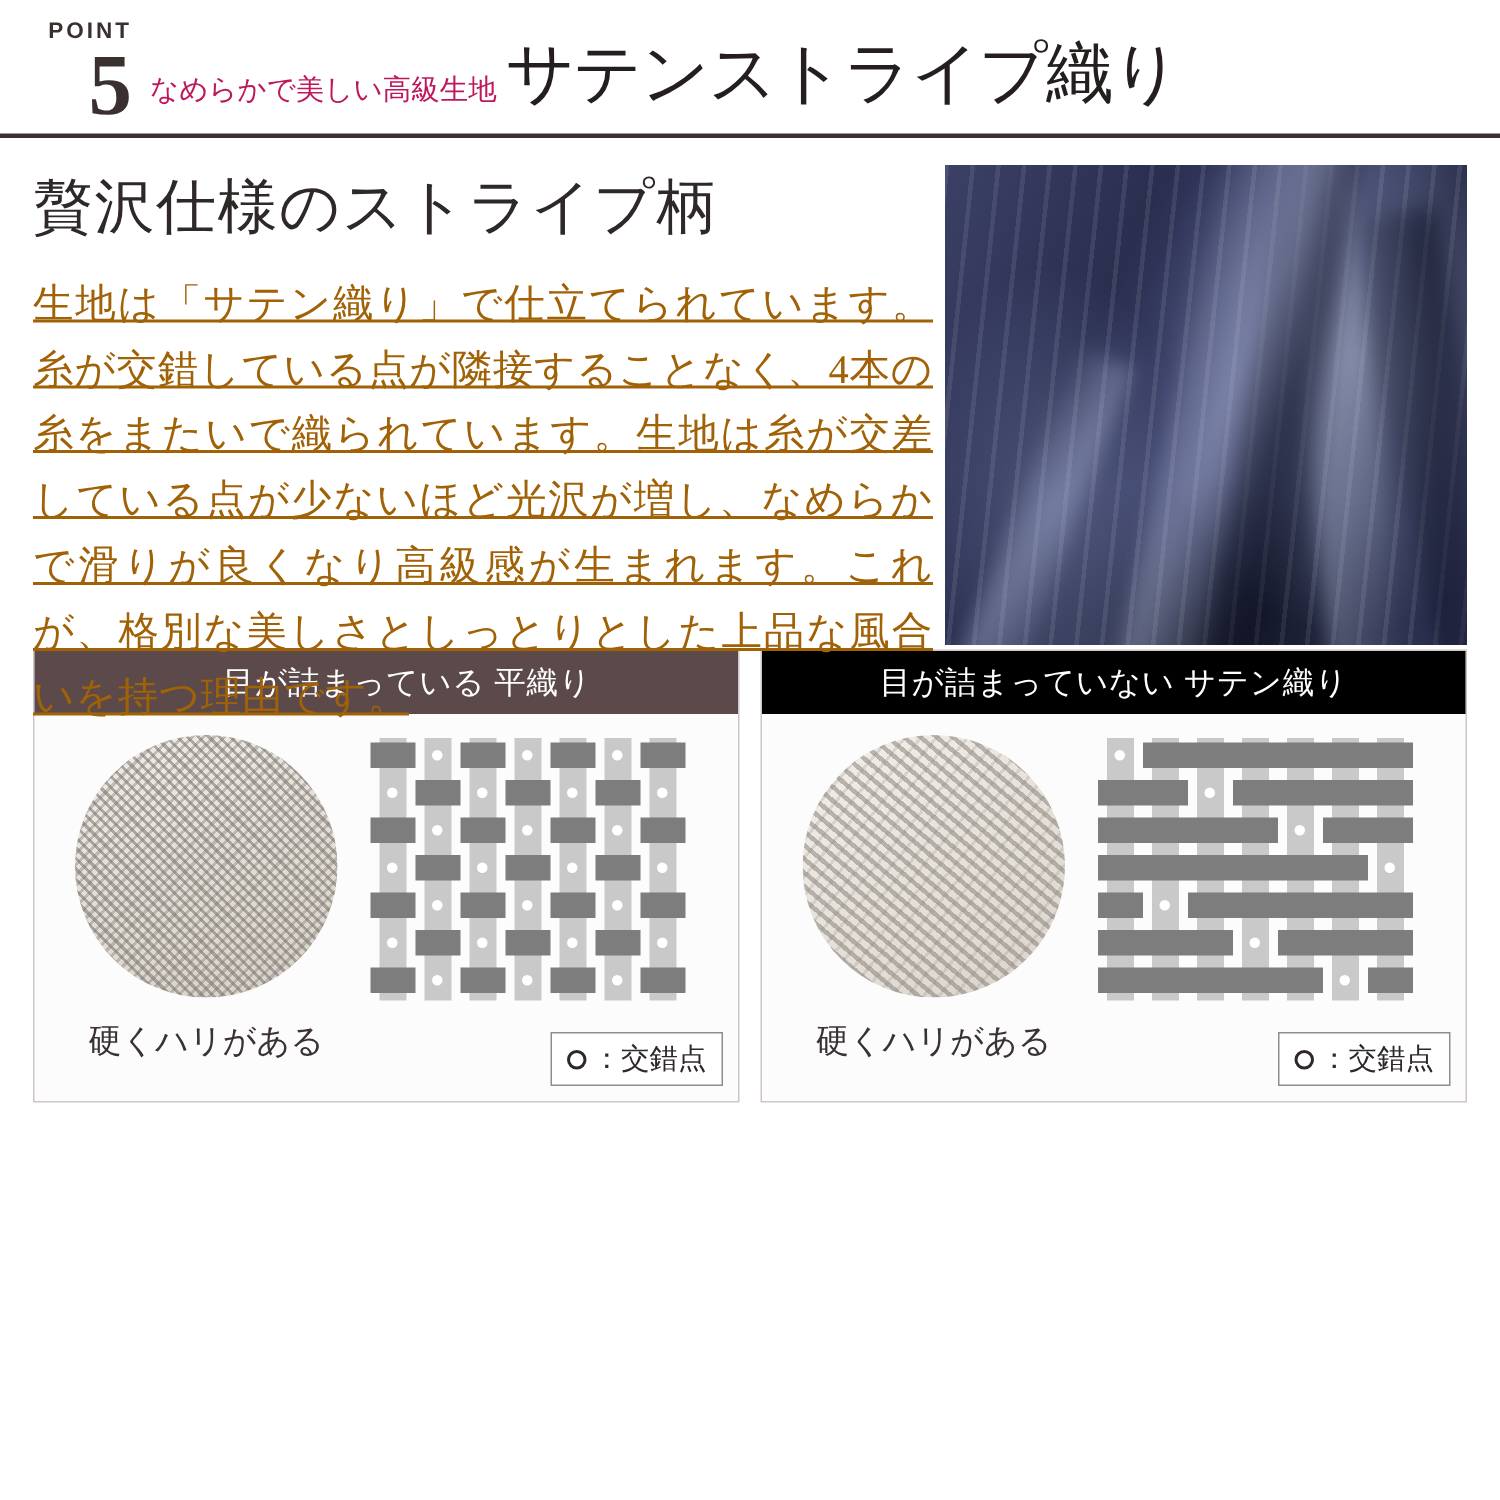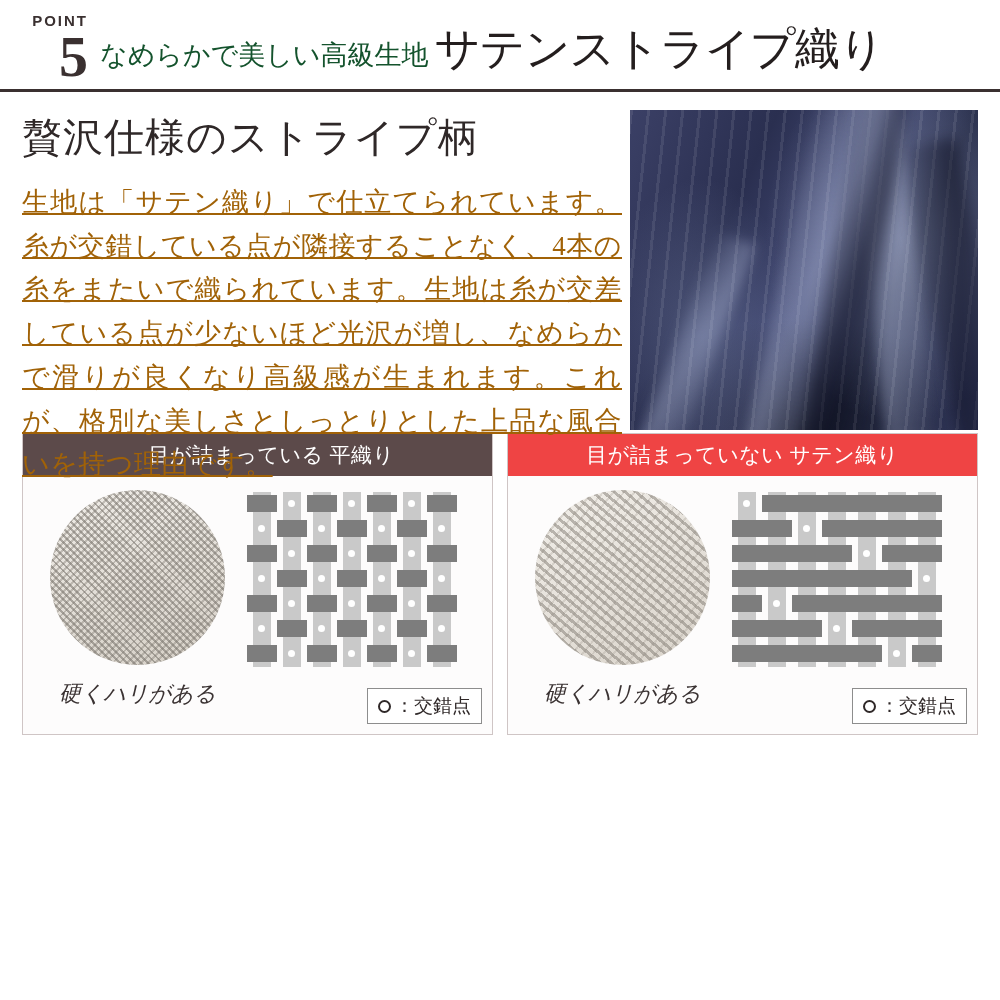--- a/index.html
+++ b/index.html
@@ -37,22 +37,22 @@
     margin-bottom: 2px;
   }
   .point-num {
     font-family: "Liberation Serif", serif;
     font-size: 58px;
     font-weight: bold;
     color: #3a3030;
     line-height: 0.92;
   }
   .header-sub {
-    font-size: 27px;
-    color: #14532d;
+    font-size: 19px;
+    color: #be185d;
     padding: 0 6px 10px 12px;
     white-space: nowrap;
   }
   .header-main {
     font-size: 45px;
     color: #241e1e;
     padding-bottom: 4px;
     white-space: nowrap;
     letter-spacing: -1px;
   }
@@ -131,29 +131,29 @@
   .panel-head {
     height: 42px;
     display: flex;
     align-items: center;
     justify-content: center;
     color: #ffffff;
     font-size: 21px;
     letter-spacing: 0.5px;
   }
   .panel-head.plain { background: #5c4a4a; padding-left: 28px; }
-  .panel-head.satin { background: #ef4444; }
+  .panel-head.satin { background: #000000; }
   .panel-head .strong { font-weight: normal; margin-left: 6px; }
   .panel-body {
     position: relative;
     height: 258px;
     padding: 14px 12px 0 12px;
     display: flex;
   }
-  .swatch-col { width: 205px; display: flex; flex-direction: column; align-items: center; font-style: italic; }
+  .swatch-col { width: 205px; display: flex; flex-direction: column; align-items: center; }
   .swatch {
     width: 175px; height: 175px;
     border-radius: 50%;
     overflow: hidden;
     position: relative;
     background: #ded9d2;
   }
   .swatch.plain-w {
     background:
       repeating-linear-gradient(45deg, rgba(120,115,108,0.55) 0px, rgba(120,115,108,0.55) 2px, rgba(255,255,255,0.0) 2px, rgba(255,255,255,0.0) 5px),

